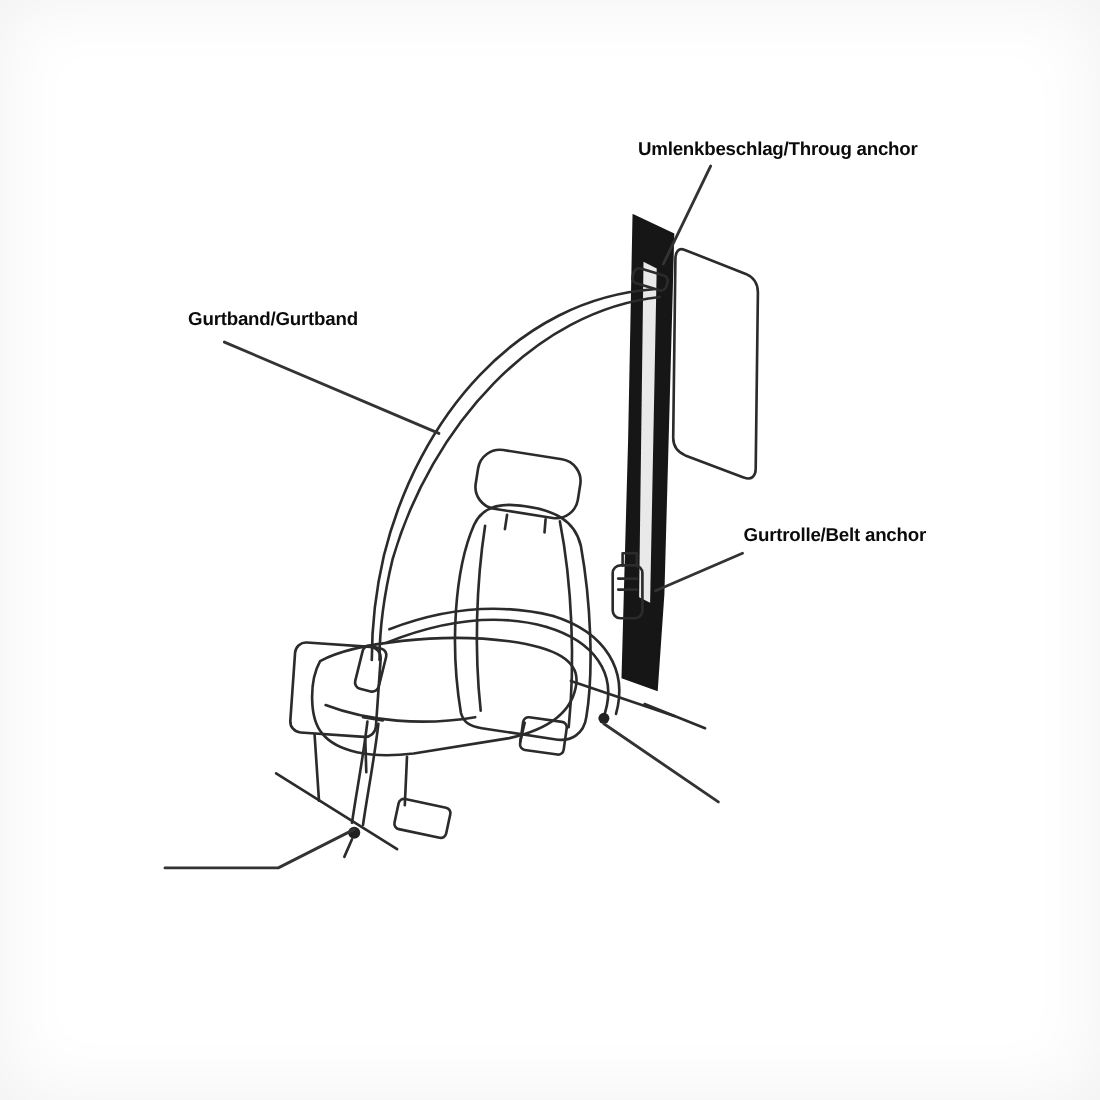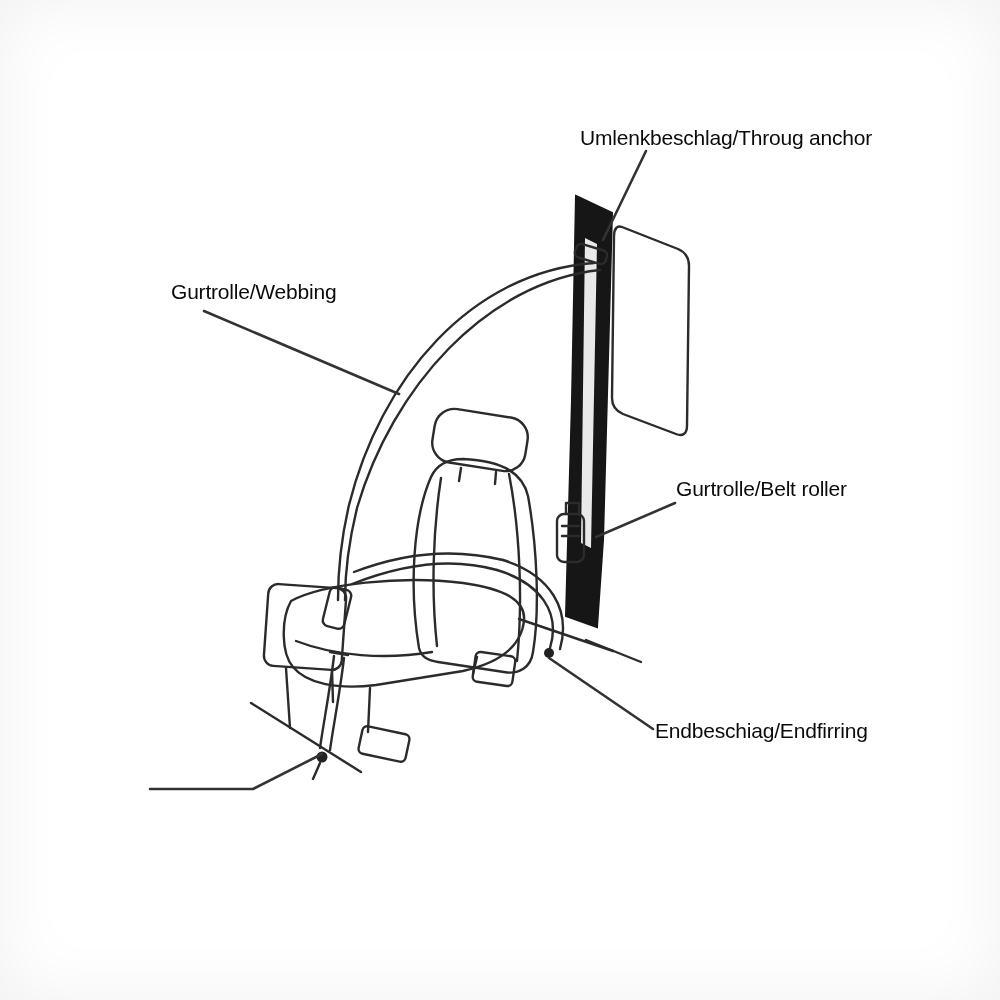--- a/index.html
+++ b/index.html
@@ -25,22 +25,22 @@
   }
   .art .ld {
     stroke: var(--leader, #333333);
     stroke-width: 2.6;
     fill: none;
     stroke-linecap: round;
     stroke-linejoin: round;
   }
   .label {
     position: absolute;
-    font-weight: 400;
-    font-size: 21px;
+    font-weight: 700;
+    font-size: 17px;
     letter-spacing: -0.2px;
     color: var(--text, #0b0b0b);
     white-space: nowrap;
   }
 </style>
 </head>
 <body>
 
 <div class="canvas">
 
@@ -115,20 +115,19 @@
       <path class="ld" d="M646,151 L603,240"></path>
       <path class="ld" d="M204,311 L399,394"></path>
       <path class="ld" d="M675,503 L596,537"></path>
       <path class="ld" d="M653,729 L549,658"></path>
       <path class="ld" d="M150,789 L253,789 L322,754"></path>
     </g>
   </svg>
 
   <div class="label" style="left:580px; top:126px">Umlenkbeschlag/Throug anchor</div>
 
-  <div class="label" style="left:171px; top:280px">Gurtrolle/Webbing</div>
+  <div class="label" style="left:171px; top:280px">Gurtband/Gurtband</div>
 
-  <div class="label" style="left:676px; top:477px">Gurtrolle/Belt roller</div>
+  <div class="label" style="left:676px; top:477px">Gurtrolle/Belt anchor</div>
 
-  <div class="label" style="left:655px; top:719px">Endbeschiag/Endfirring</div>
 
 
 </div>
 
 </body></html>

